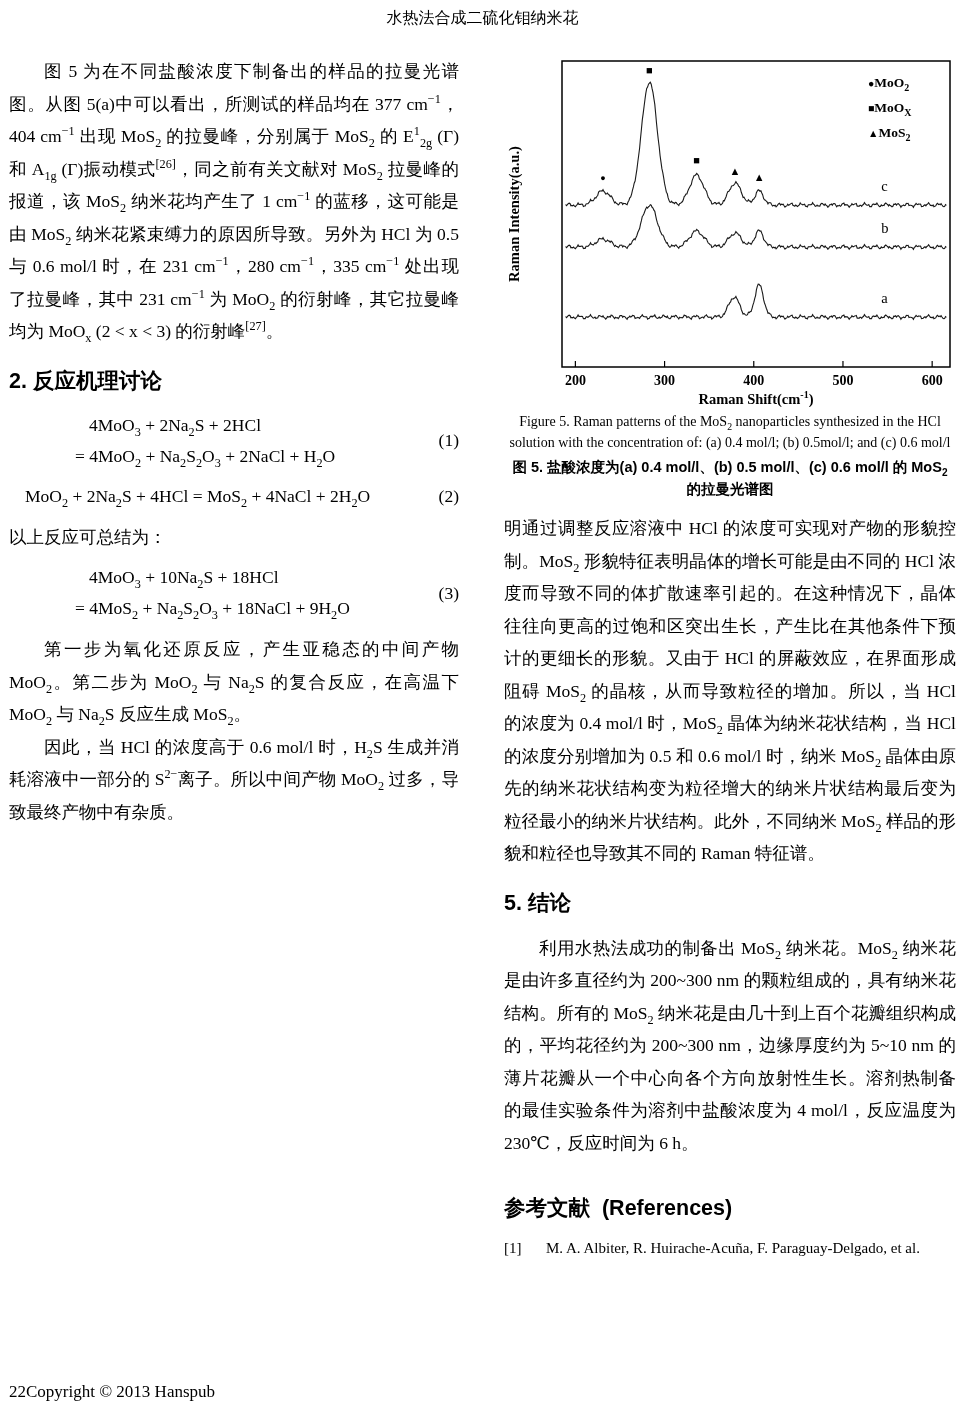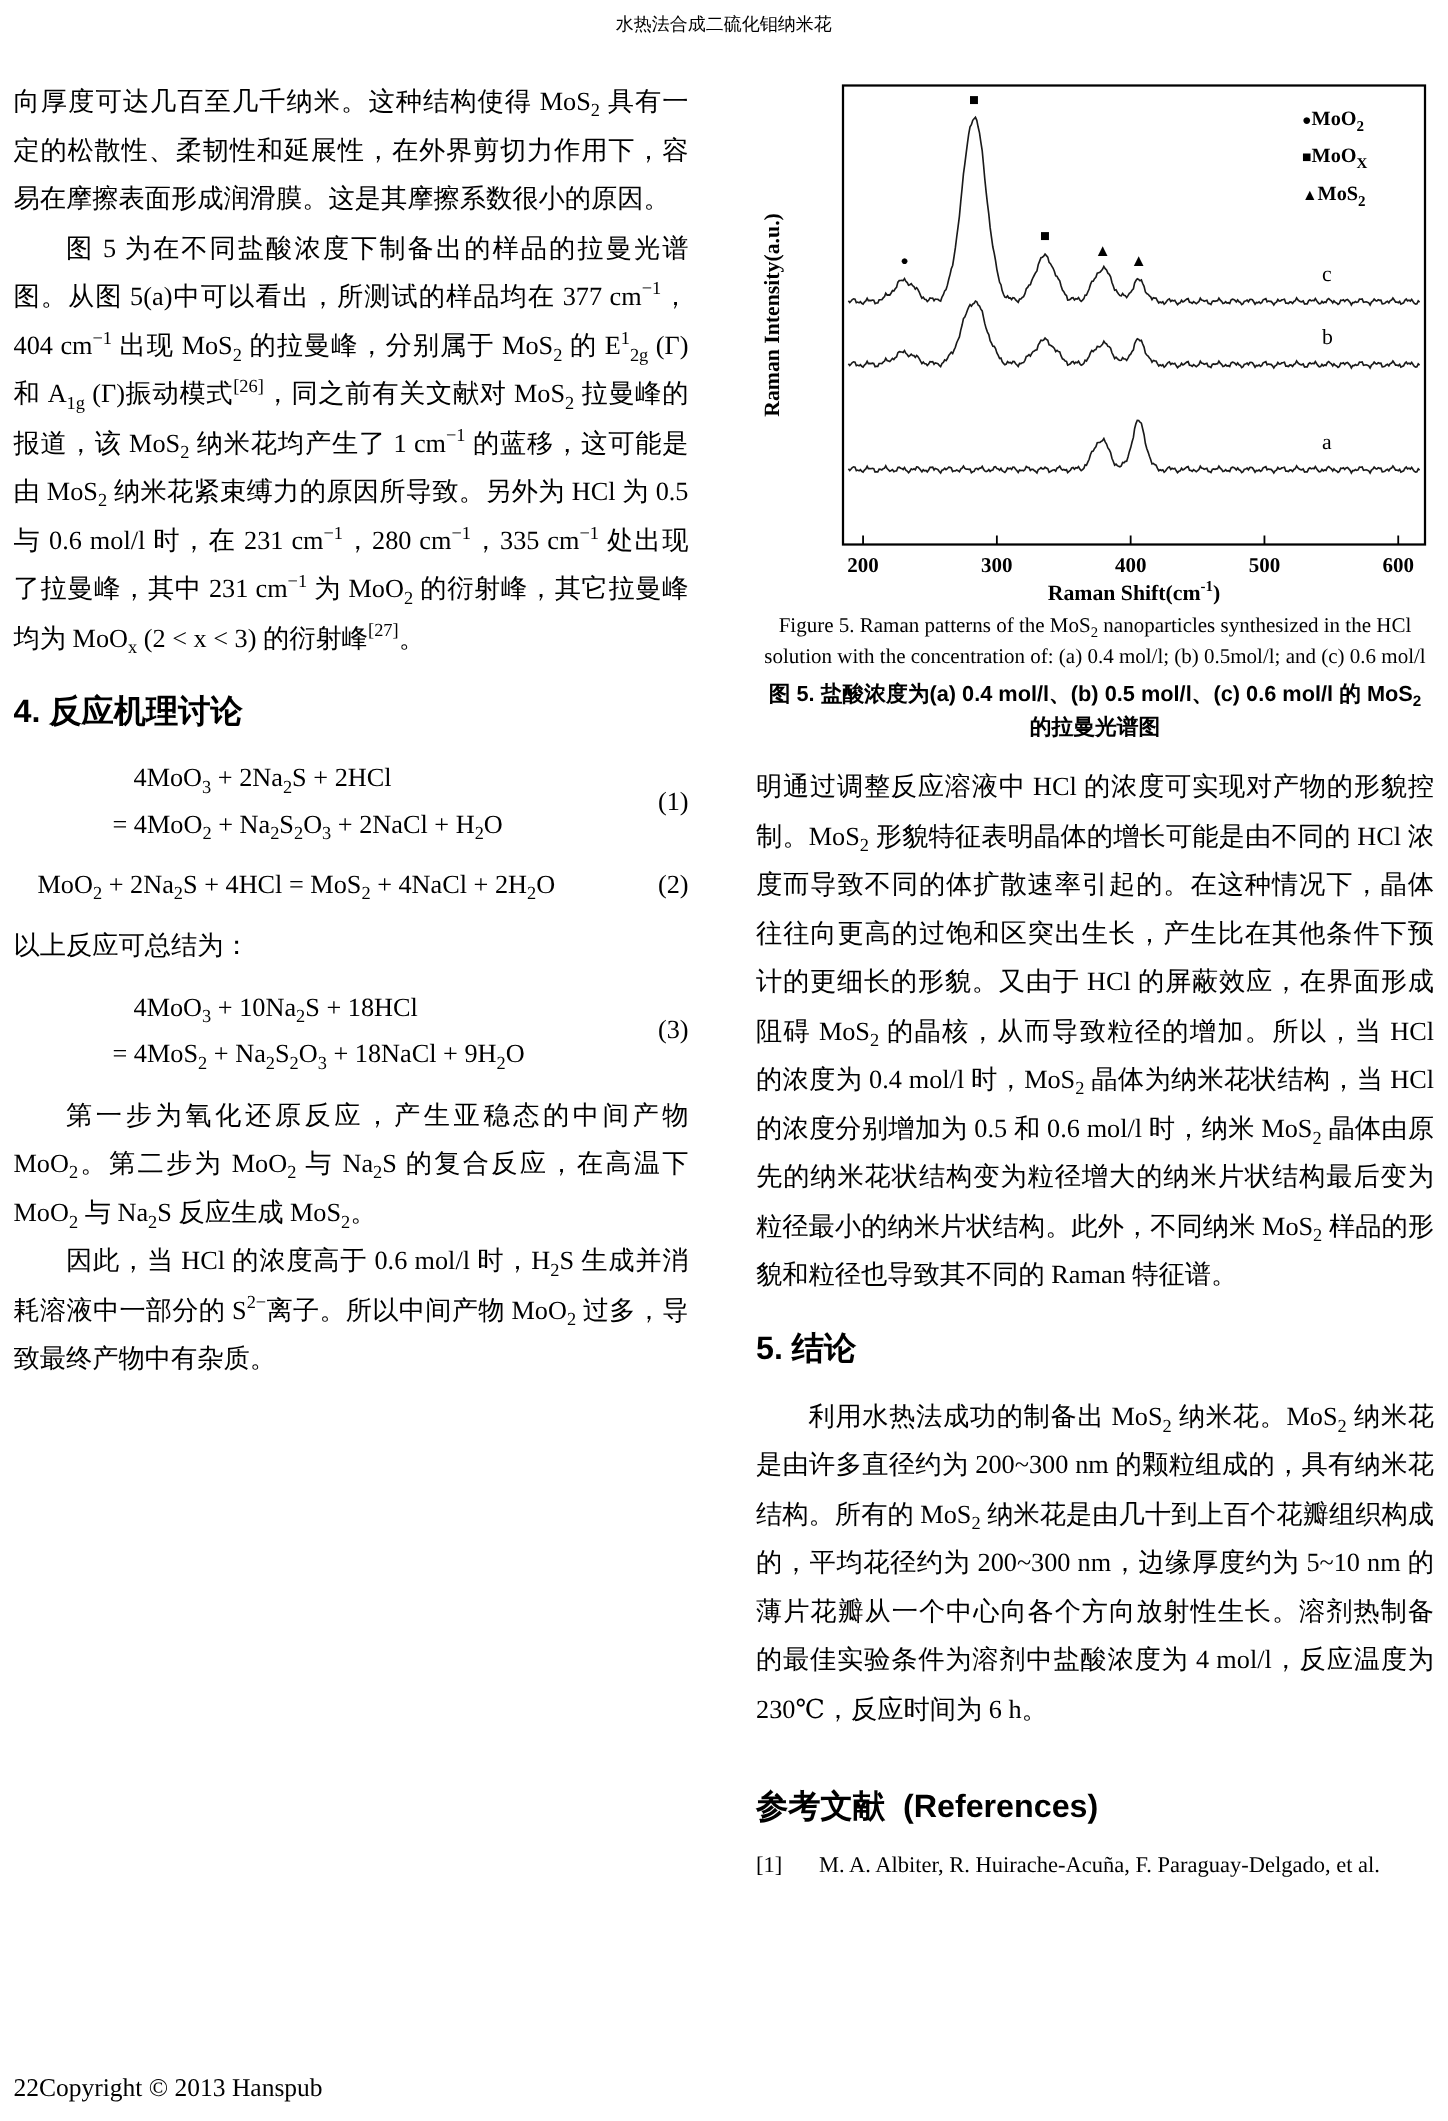--- a/index.html
+++ b/index.html
@@ -4,21 +4,21 @@
 <style>
   * { box-sizing: border-box; }
   html, body { margin: 0; padding: 0; }
   body {
     width: 965px; height: 1414px;
     background: #ffffff; color: #000;
     font-family: "Liberation Serif", "DejaVu Serif", serif;
     position: relative; overflow: hidden;
   }
   .page { padding: 8px 9px 0; height: 100%; position: relative; }
-  .running-head { text-align: center; font-size: 12px; margin-bottom: 26px; }
+  .running-head { text-align: center; font-size: 16px; margin-bottom: 26px; }
   .columns { display: flex; gap: 45px; }
   .col { width: 454px; font-size: 17.5px; line-height: 32.5px; text-align: justify; }
   p { margin: 0; text-indent: 2em; }
   p.noindent { text-indent: 0; }
   sub, sup { font-size: 0.7em; line-height: 0; }
   h2 {
     font-family: "Liberation Sans", "DejaVu Sans", sans-serif;
     font-size: 21.5px; font-weight: bold;
     margin: 18px 0 14px; text-indent: 0; line-height: 30px; text-align: left;
   }
@@ -44,24 +44,23 @@
 </head>
 <body>
 
 <div class="page">
 
   <div class="running-head">水热法合成二硫化钼纳米花</div>
 
   <div class="columns">
 
     <div class="col">
-      <p class="noindent">向厚度可达几百至几千纳米。这种结构使得 MoS<sub>2</sub> 具有一定的松散性、柔韧性和延展性，在外界剪切力作用下，容易在摩擦表面形成润滑膜。这是其摩擦系数很小的原因。</p>
       <p>图 5 为在不同盐酸浓度下制备出的样品的拉曼光谱图。从图 5(a)中可以看出，所测试的样品均在 377 cm<sup>−1</sup>，404 cm<sup>−1</sup> 出现 MoS<sub>2</sub> 的拉曼峰，分别属于 MoS<sub>2</sub> 的 E<sup>1</sup><sub>2g</sub> (Γ)和 A<sub>1g</sub> (Γ)振动模式<sup>[26]</sup>，同之前有关文献对 MoS<sub>2</sub> 拉曼峰的报道，该 MoS<sub>2</sub> 纳米花均产生了 1 cm<sup>−1</sup> 的蓝移，这可能是由 MoS<sub>2</sub> 纳米花紧束缚力的原因所导致。另外为 HCl 为 0.5 与 0.6 mol/l 时，在 231 cm<sup>−1</sup>，280 cm<sup>−1</sup>，335 cm<sup>−1</sup> 处出现了拉曼峰，其中 231 cm<sup>−1</sup> 为 MoO<sub>2</sub> 的衍射峰，其它拉曼峰均为 MoO<sub>x</sub> (2 &lt; x &lt; 3) 的衍射峰<sup>[27]</sup>。</p>
 
-      <h2>4. 反应机理讨论</h2>
+      <h2>2. 反应机理讨论</h2>
 
 
       <div class="equation">
         <div class="eq-lines wide">
           <div class="eq-line first">4MoO<sub>3</sub> + 2Na<sub>2</sub>S + 2HCl</div>
           <div class="eq-line">= 4MoO<sub>2</sub> + Na<sub>2</sub>S<sub>2</sub>O<sub>3</sub> + 2NaCl + H<sub>2</sub>O</div>
         </div>
         <div class="eq-num">(1)</div>
       </div>
 

